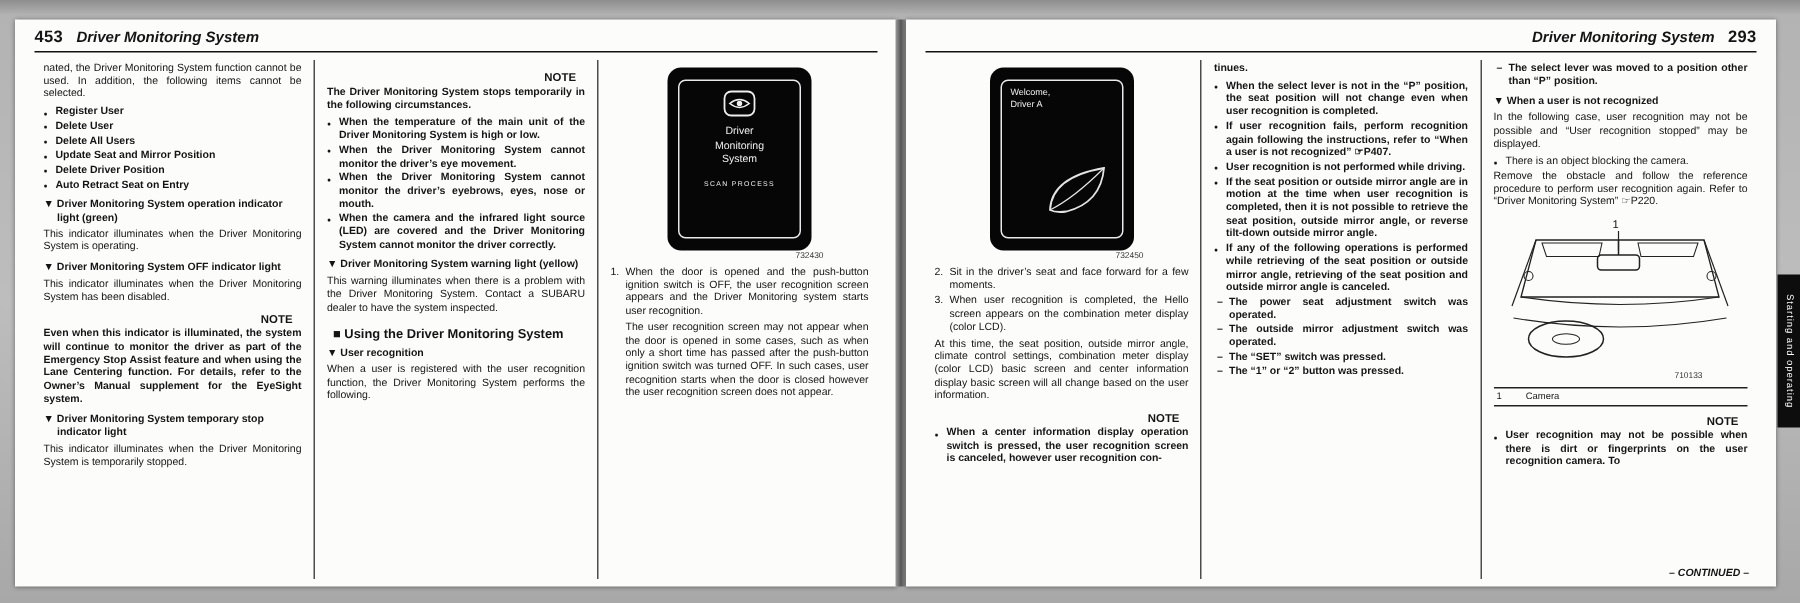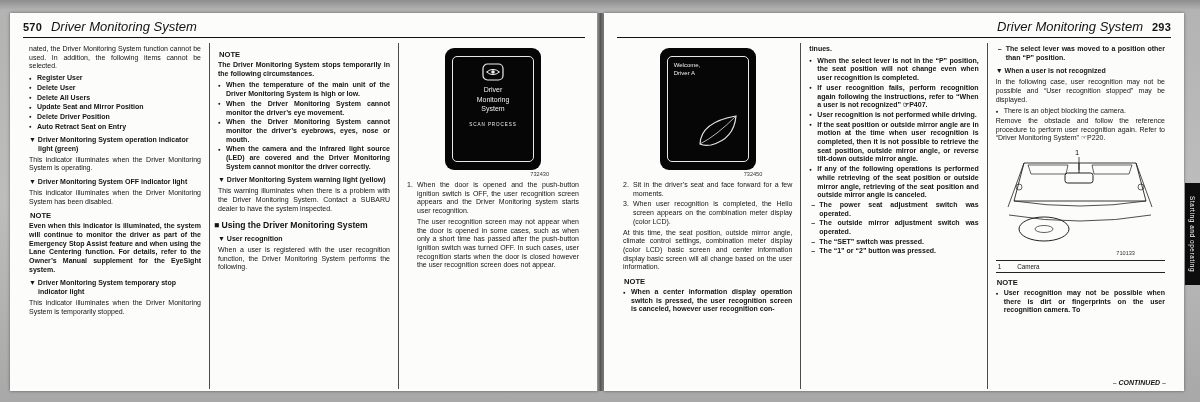--- a/index.html
+++ b/index.html
@@ -19,36 +19,36 @@
   .page-left  { left:10px;  width:588px; }
   .page-right { left:604px; width:580px; }
   .spine { position:absolute; top:13px; bottom:11px; left:597px; width:8px;
     background:linear-gradient(90deg,#9a9a9a,#565656 45%,#6e6e6e 60%,#a5a5a5); }
 
   
   .hdr { display:flex; align-items:baseline; gap:9px; margin:6px 13px 0;
          padding-bottom:3px; border-bottom:1.4px solid #111; }
   .hdr-r { justify-content:flex-end; }
   .pgnum { font-size:11px; font-weight:bold; letter-spacing:.2px; }
-  .hdr-title { font-size:13px; font-weight:normal; font-style:italic; }
+  .hdr-title { font-size:10px; font-weight:bold; font-style:italic; }
 
   
   .cols { display:flex; align-items:stretch; margin:5px 11px 0; height:calc(100% - 32px); }
   .col { flex:1 1 0; min-width:0; padding:2px 8px 0; }
   .col + .col { border-left:.8px solid #4c4c4c; }
 
   
   .p { font-size:7px; line-height:8.7px; text-align:justify; margin-bottom:3px; }
   .b { font-weight:bold; }
   .ind { margin-left:10px; }
   .tri { font-size:7px; line-height:8.7px; font-weight:bold;
          padding-left:9px; text-indent:-9px; margin:5px 0 2px; }
   .sech { font-size:8.6px; line-height:10px; font-weight:bold;
-          padding-left:7px; text-indent:-11px; margin:7px 0 3px; }
-  .note-label { font-size:7.6px; font-weight:bold; margin:5px 1px 2px; }
+          padding-left:7px; text-indent:-11px; margin:7px 8px 3px; }
+  .note-label { font-size:7.6px; font-weight:bold; margin:5px 6px 2px;text-align:right; }
   .bullet { position:relative; padding-left:8px; font-size:7px; line-height:8.7px;
             text-align:justify; margin-bottom:1px; }
   .bullet::before { content:"\25CF"; position:absolute; left:0; top:.5px; font-size:4.5px; }
   .dash { position:relative; padding-left:10px; font-size:7px; line-height:8.7px;
           text-align:justify; margin-bottom:1px; }
   .dash::before { content:"\2013"; position:absolute; left:2px; top:0; }
   .step { display:flex; margin-bottom:2px; }
   .step-num { flex:none; width:10px; font-size:7px; line-height:8.7px; }
   .step-txt { flex:1; font-size:7px; line-height:8.7px; text-align:justify; }
 
@@ -76,21 +76,21 @@
 
   .side-tab { position:absolute; right:0; top:183px; width:15px; height:102px;
     background:#0d0d0d; color:#fff; display:flex; align-items:center; justify-content:center;
     writing-mode:vertical-rl; font-size:6.4px; letter-spacing:.6px; }
 </style>
 </head>
 <body>
 
 <div class="page page-left">
   <div class="hdr">
-    <span class="pgnum">570</span>
+    <span class="pgnum">453</span>
     <span class="hdr-title">Driver Monitoring System</span>
   </div>
   <div class="cols">
 
     <div class="col">
       <div class="p">nated, the Driver Monitoring System function cannot be used. In addition, the following items cannot be selected.</div>
       <div class="bullet b">Register User</div>
       <div class="bullet b">Delete User</div>
       <div class="bullet b">Delete All Users</div>
       <div class="bullet b">Update Seat and Mirror Position</div>

